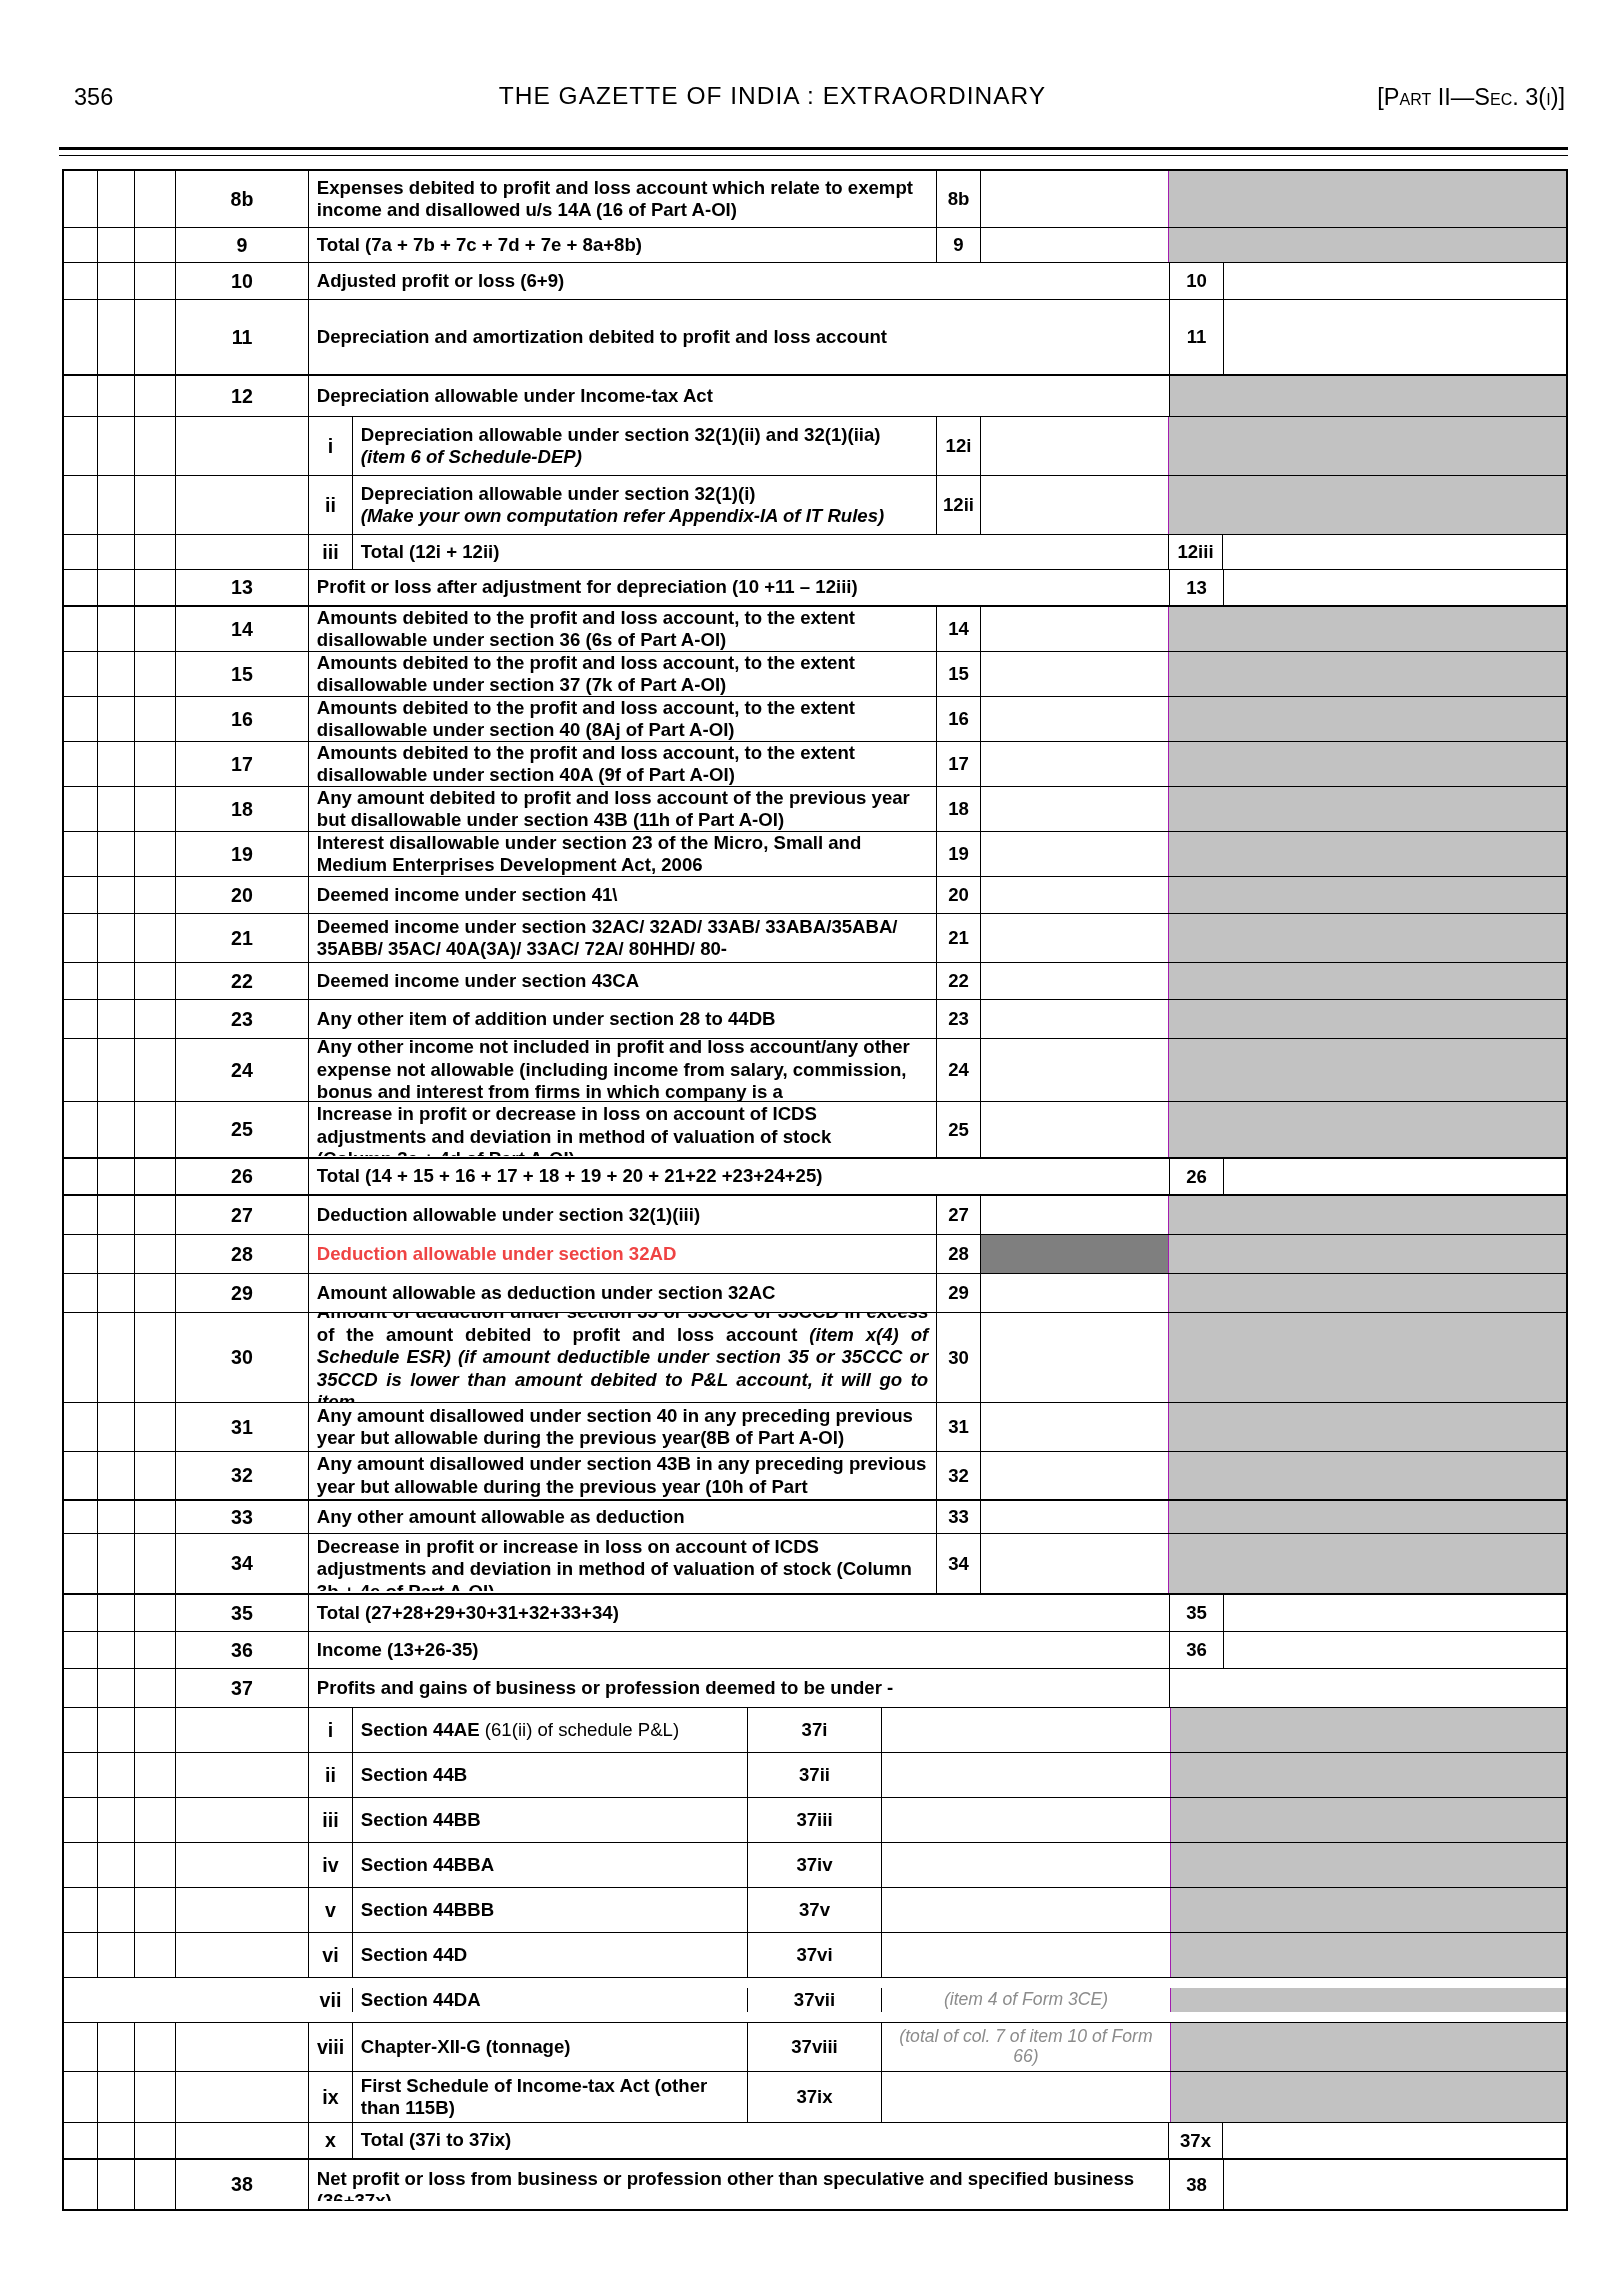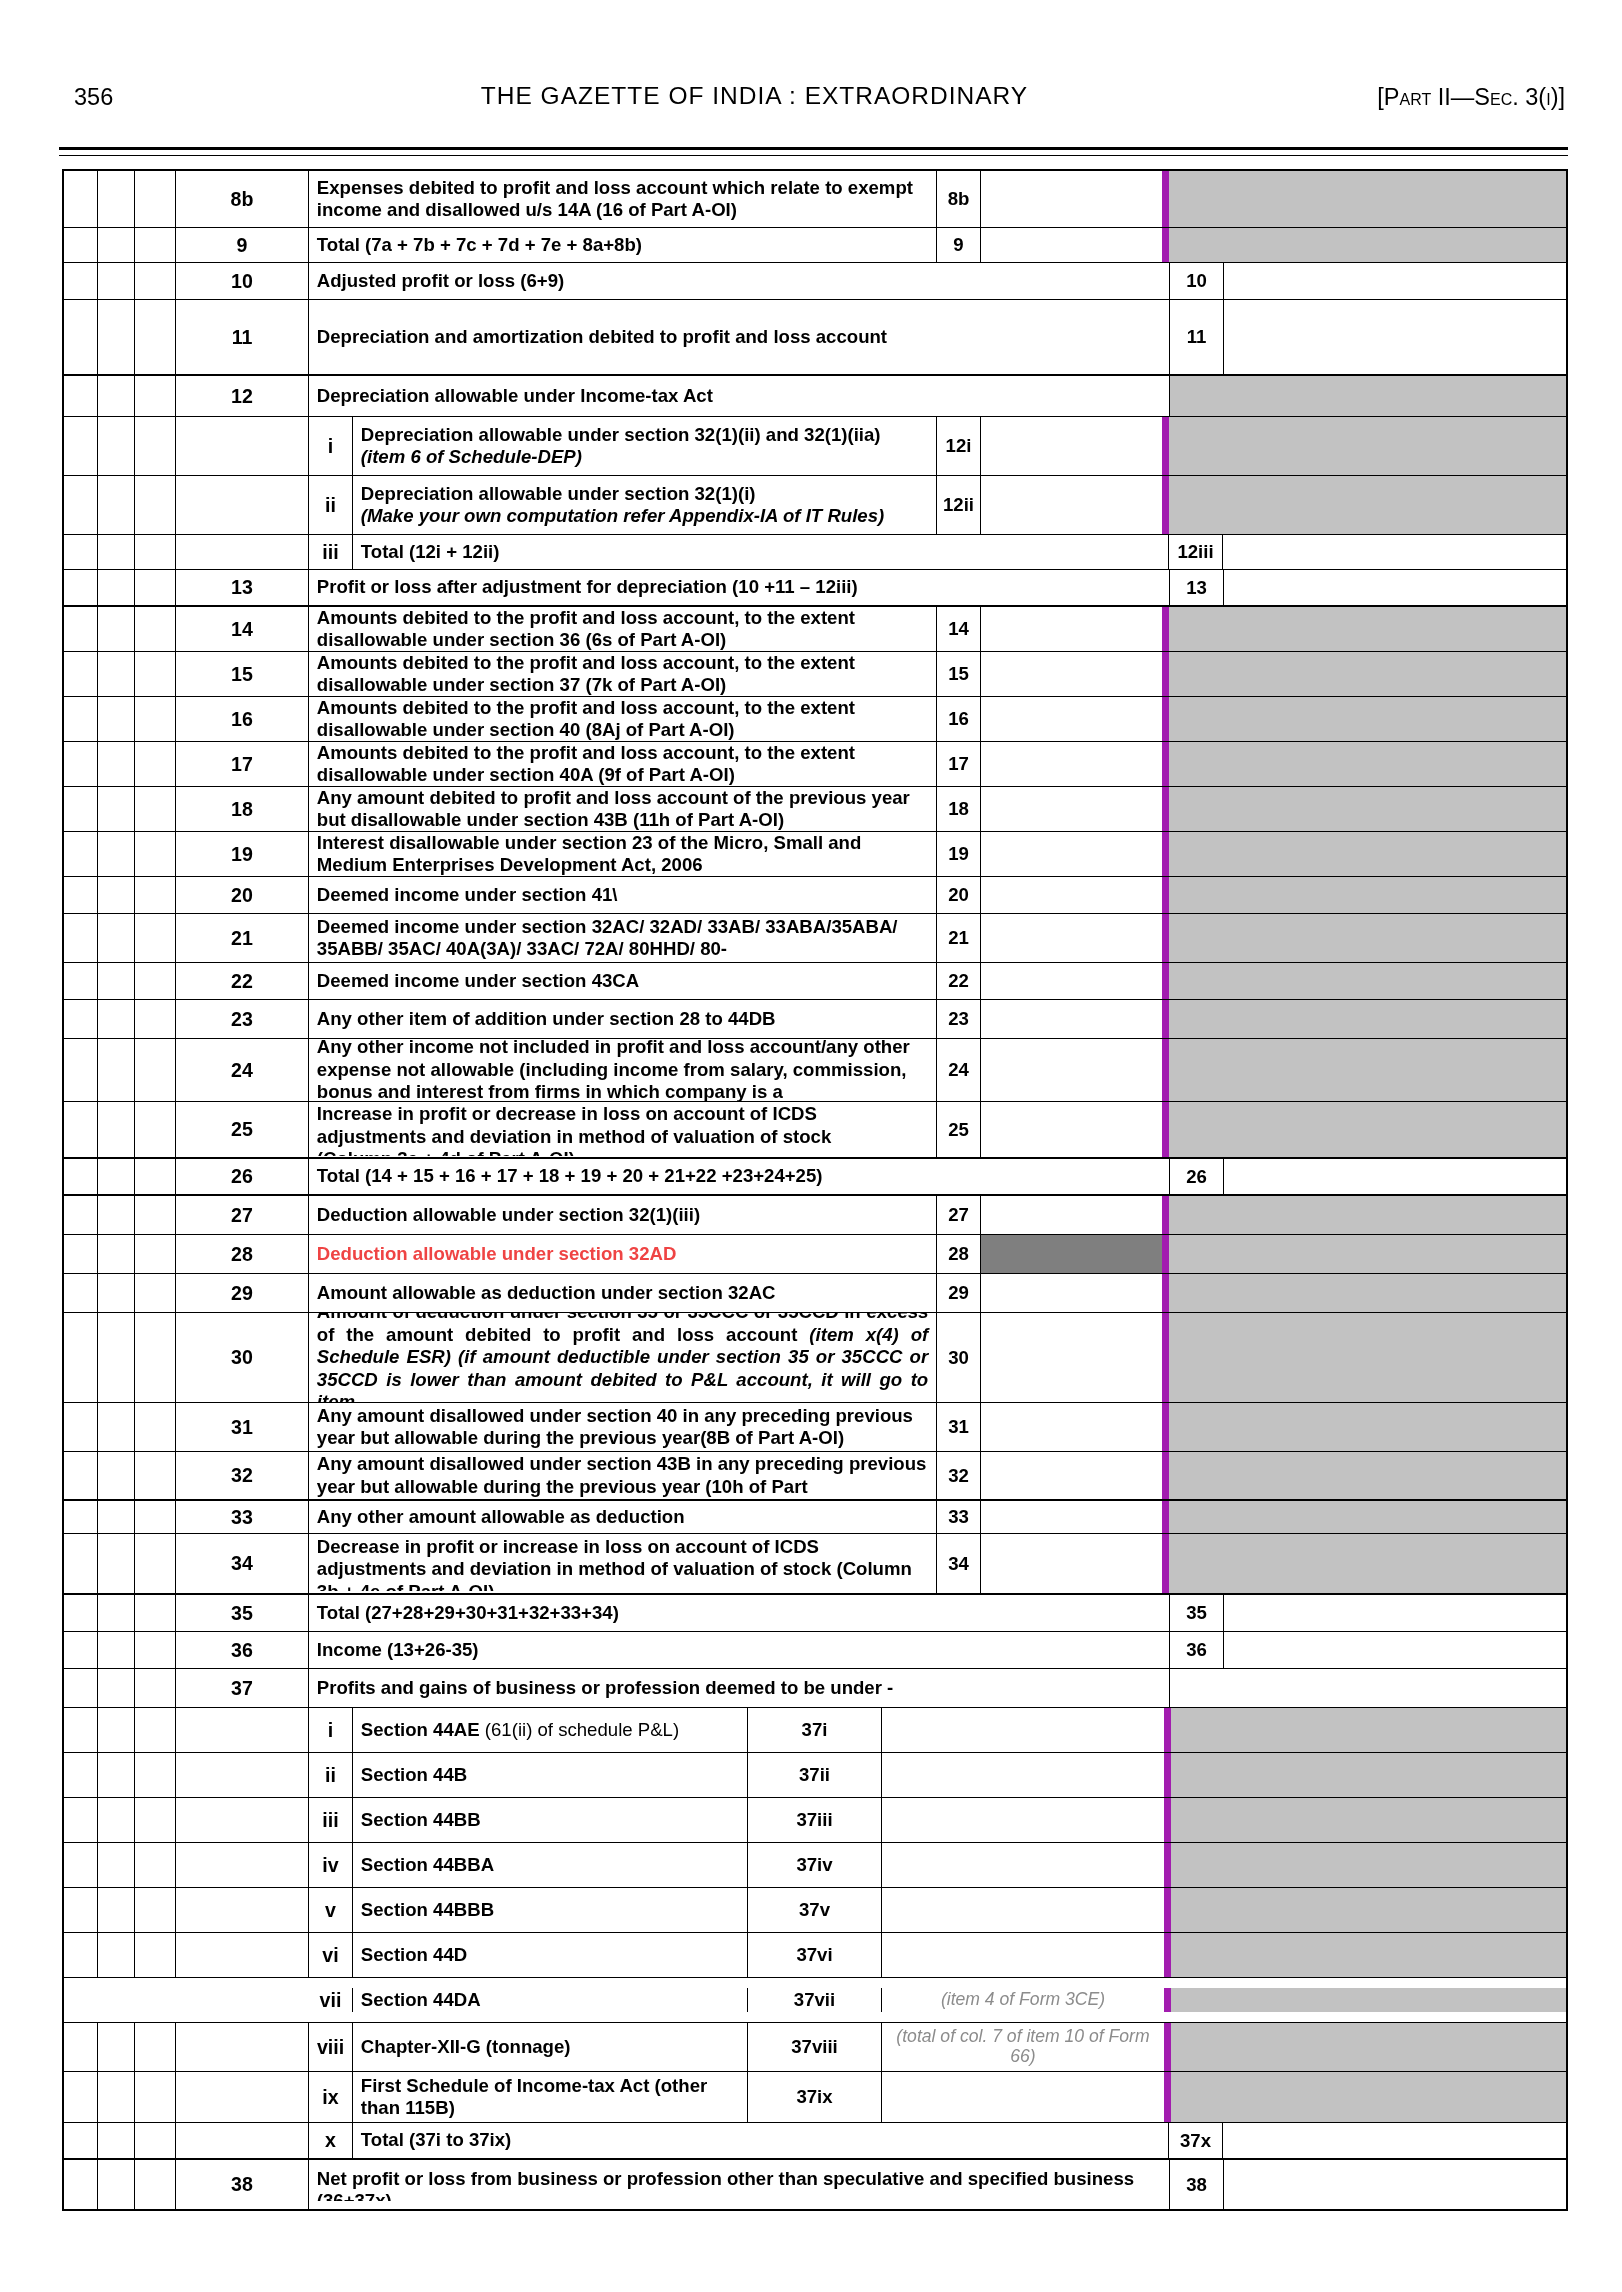--- a/index.html
+++ b/index.html
@@ -1,20 +1,20 @@
 <!DOCTYPE html>
 <html><head>
 <meta charset="utf-8">
 <style>
   html,body{margin:0;padding:0;background:#fff;}
   #page{position:relative;width:1622px;height:2293px;background:#fff;
         font-family:Liberation Sans, sans-serif;color:#000;overflow:hidden;}
   
   #pageno{position:absolute;left:74px;top:84px;font-size:23.5px;}
-  #gz-title{position:absolute;left:421px;top:82px;width:667px;text-align:center;
+  #gz-title{position:absolute;left:439px;top:82px;width:667px;text-align:center;
             font-size:24.5px;letter-spacing:1px;}
   #part-sec{position:absolute;right:57px;top:84px;font-size:23.5px;font-variant:small-caps;}
   .rule{position:absolute;left:59px;width:1509px;background:#000;}
   #rule1{top:147px;height:2.9px;}
   #rule2{top:155px;height:1px;}
   
   #tbl{position:absolute;left:62px;top:169px;width:1506px;border:2px solid #000;box-sizing:border-box;}
   .row{display:flex;align-items:stretch;border-bottom:1px solid #000;box-sizing:border-box;overflow:hidden;}
   .row.thick{border-bottom-width:2px;}
   .row:last-child{border-bottom:none;}
@@ -30,21 +30,21 @@
   .desc{display:flex;flex-direction:column;justify-content:center;padding:1px 7.8px;
         font-weight:bold;font-size:18.6px;line-height:22.5px;border-right:1px solid #000;box-sizing:border-box;}
   .w-item{width:628px;}          
   .w-sub{width:584px;}
   .w-s37{width:395px;}
   .w-wide{width:861px;}          
   .w-subwide{width:816px;}
   .blabel{width:44px;border-right:1px solid #000;display:flex;align-items:center;justify-content:center;
           font-weight:bold;font-size:18.6px;box-sizing:border-box;}
   .blabel.wide37{width:134px;}
-  .box{width:188px;border-right:7px solid #a21caf;box-sizing:border-box;background:#fff;
+  .box{width:188px;border-right:1px solid #a21caf;box-sizing:border-box;background:#fff;
        display:flex;flex-direction:column;align-items:center;justify-content:center;}
   .box.b37{width:289px;}
   .box.dark{background:#7f7f7f;}
   .rlabel{width:54px;border-right:1px solid #000;display:flex;align-items:center;justify-content:center;
           font-weight:bold;font-size:18.6px;box-sizing:border-box;}
   .rbox{flex:1;background:#fff;}
   .shade{flex:1;background:#c2c2c2;}
   .plainseg{font-weight:normal;}
   .ital{font-style:italic;font-weight:bold;}
   .muted{color:#ef4444;}

